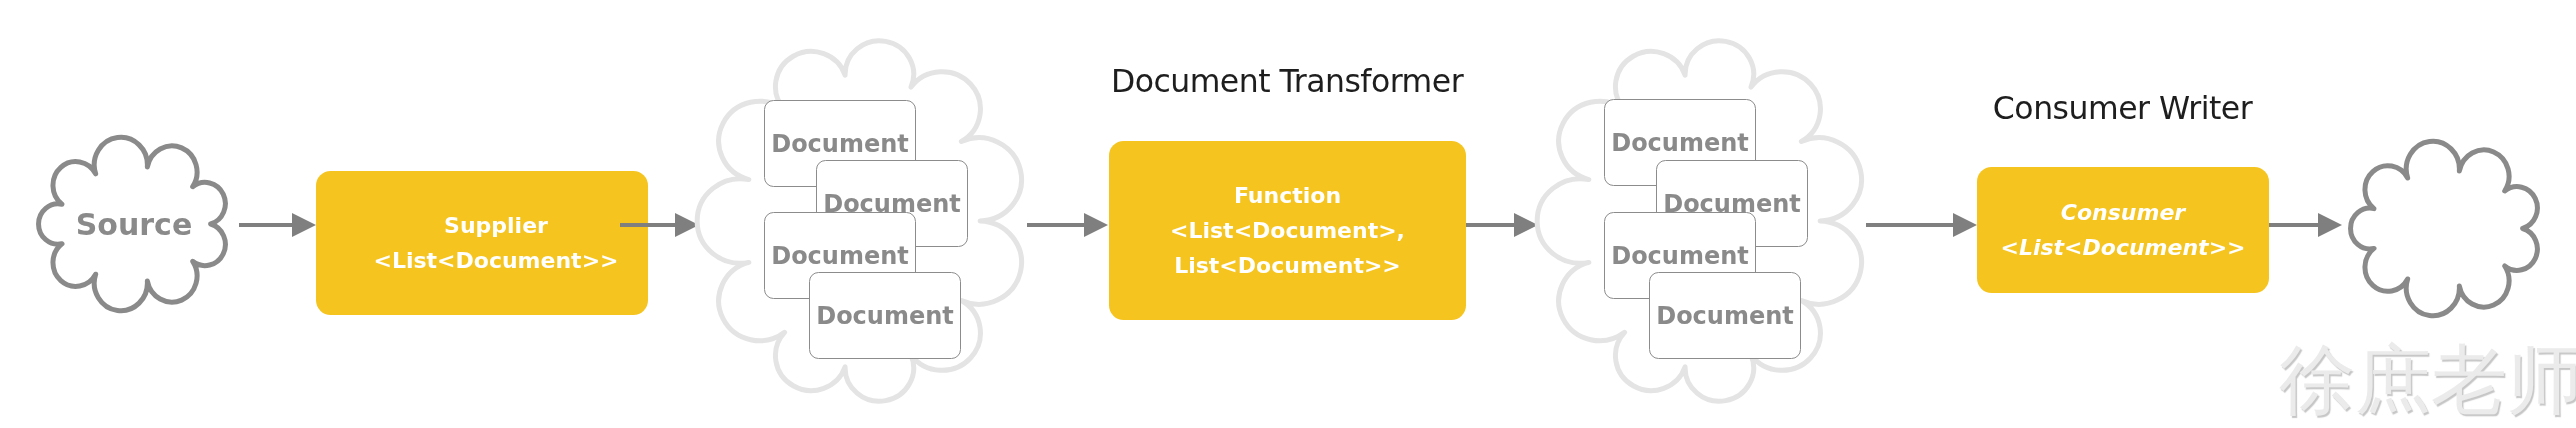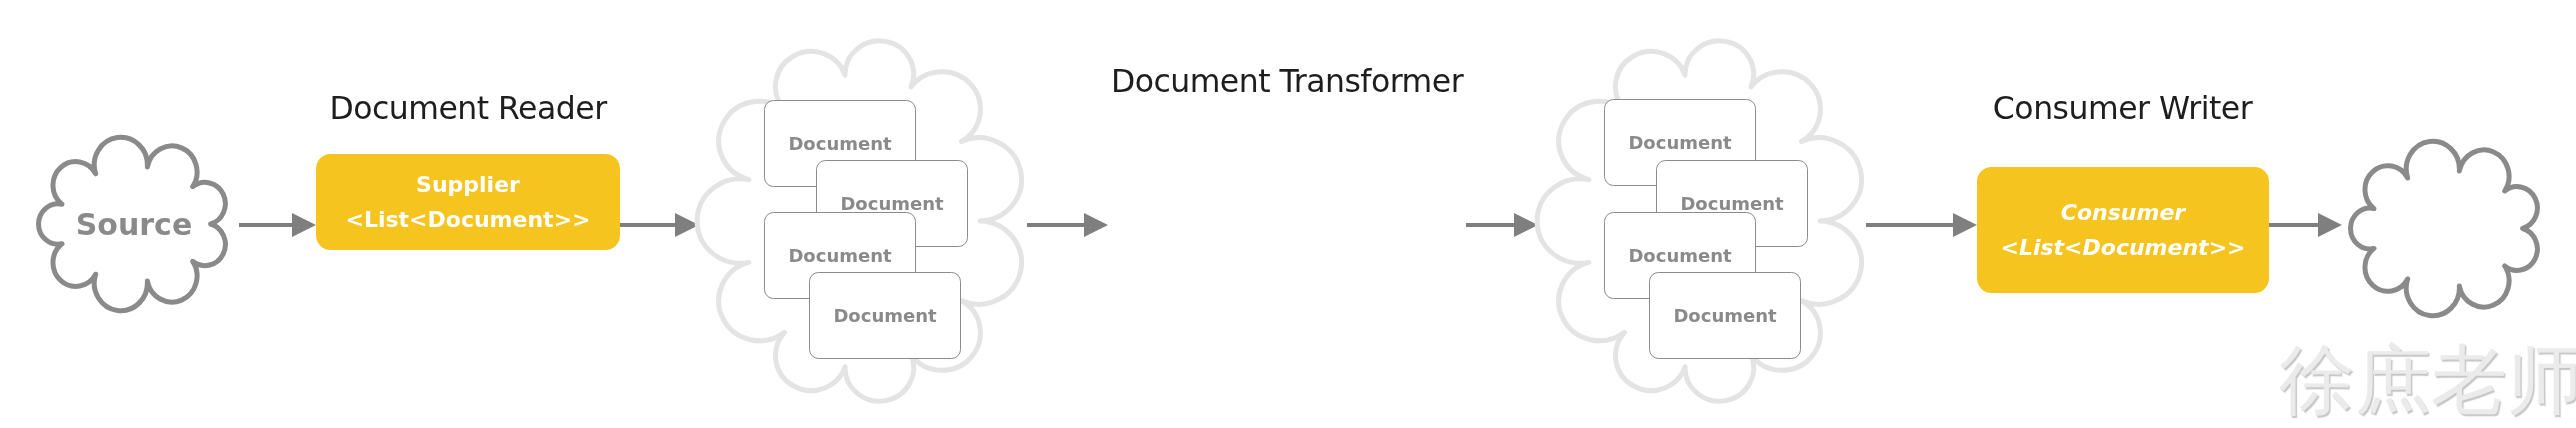--- a/index.html
+++ b/index.html
@@ -70,21 +70,21 @@
     position: absolute;
     width: 152px;
     height: 87px;
     background: #ffffff;
     border: 1.6px solid var(--card-border, #8c8c8c);
     border-radius: 9.5px;
     display: flex;
     align-items: center;
     justify-content: center;
     font-weight: bold;
-    font-size: 18px;
+    font-size: 24px;
     color: var(--label-gray, #8a8a8a);
     box-sizing: border-box;
   }
 
   .arrow {
     position: absolute;
     height: 24px;
     display: flex;
     align-items: center;
   }
@@ -119,23 +119,22 @@
   <svg class="cloud-svg cloud-dark" style="left:29px; top:142px; width:210px; height:164px;" viewBox="0 0 200 150" preserveAspectRatio="none">
     <path d="M173,75 A19.4,19.4 0 1 1 155.9,109.1 A23.9,23.9 0 1 1 112.7,127.2 A25.3,25.3 0 1 1 63.5,120.9 A21.7,21.7 0 1 1 31.4,93.1 A18.5,18.5 0 1 1 31.4,56.9 A21.7,21.7 0 1 1 63.5,29.1 A25.3,25.3 0 1 1 112.7,22.8 A23.9,23.9 0 1 1 155.9,40.9 A19.4,19.4 0 1 1 173,75 Z"></path>
   </svg>
   <div class="cloud-label" style="left:29px; top:142px; width:210px; height:164px;">Source</div>
 
   <div class="arrow" style="left:239px; top:213px; width:77px;">
     <div class="shaft"></div>
       <div class="head"></div>
   </div>
 
-  <div class="stage-title" style="left:316px; top:90px; width:304px;">Document Reader</div>
-
-  <div class="node-box" style="left:316px; top:154px; width:304px; height:96px;">
+
+  <div class="node-box" style="left:316px; top:171px; width:304px; height:144px;padding-left:28px;">
     <span>Supplier</span>
     <span>&lt;List&lt;Document&gt;&gt;</span>
   </div>
 
   <div class="arrow" style="left:620px; top:213px; width:79px;">
     <div class="shaft"></div>
       <div class="head"></div>
   </div>
 
   <svg class="cloud-svg cloud-light" style="left:698px; top:29px; width:328px; height:384px;" viewBox="0 0 200 240" preserveAspectRatio="none">
@@ -146,20 +145,25 @@
   <div class="doc-card" style="left:764px; top:212px;">Document</div>
   <div class="doc-card" style="left:809px; top:272px;">Document</div>
 
   <div class="arrow" style="left:1027px; top:213px; width:81px;">
     <div class="shaft"></div>
       <div class="head"></div>
   </div>
 
   <div class="stage-title" style="left:1095px; top:63px; width:384px;">Document Transformer</div>
 
+  <div class="node-box" style="left:1109px; top:141px; width:357px; height:179px;">
+    <span>Function</span>
+    <span>&lt;List&lt;Document&gt;,</span>
+    <span>List&lt;Document&gt;&gt;</span>
+  </div>
 
   <div class="arrow" style="left:1466px; top:213px; width:72px;">
     <div class="shaft"></div>
       <div class="head"></div>
   </div>
 
   <svg class="cloud-svg cloud-light" style="left:1538px; top:29px; width:328px; height:384px;" viewBox="0 0 200 240" preserveAspectRatio="none">
     <path d="M172,120 A26,26 0 1 1 160.6,169.7 A23.4,23.4 0 1 1 129.9,203.7 A20.9,20.9 0 1 1 89.7,211.1 A21.8,21.8 0 1 1 52.8,189.6 A24.9,24.9 0 1 1 31,145.9 A26.4,26.4 0 1 1 31,94.1 A24.9,24.9 0 1 1 52.8,50.4 A21.8,21.8 0 1 1 89.7,28.9 A20.9,20.9 0 1 1 129.9,36.3 A23.4,23.4 0 1 1 160.6,70.3 A26,26 0 1 1 172,120 Z"></path>
   </svg>
   <div class="doc-card" style="left:1604px; top:99px;">Document</div>

